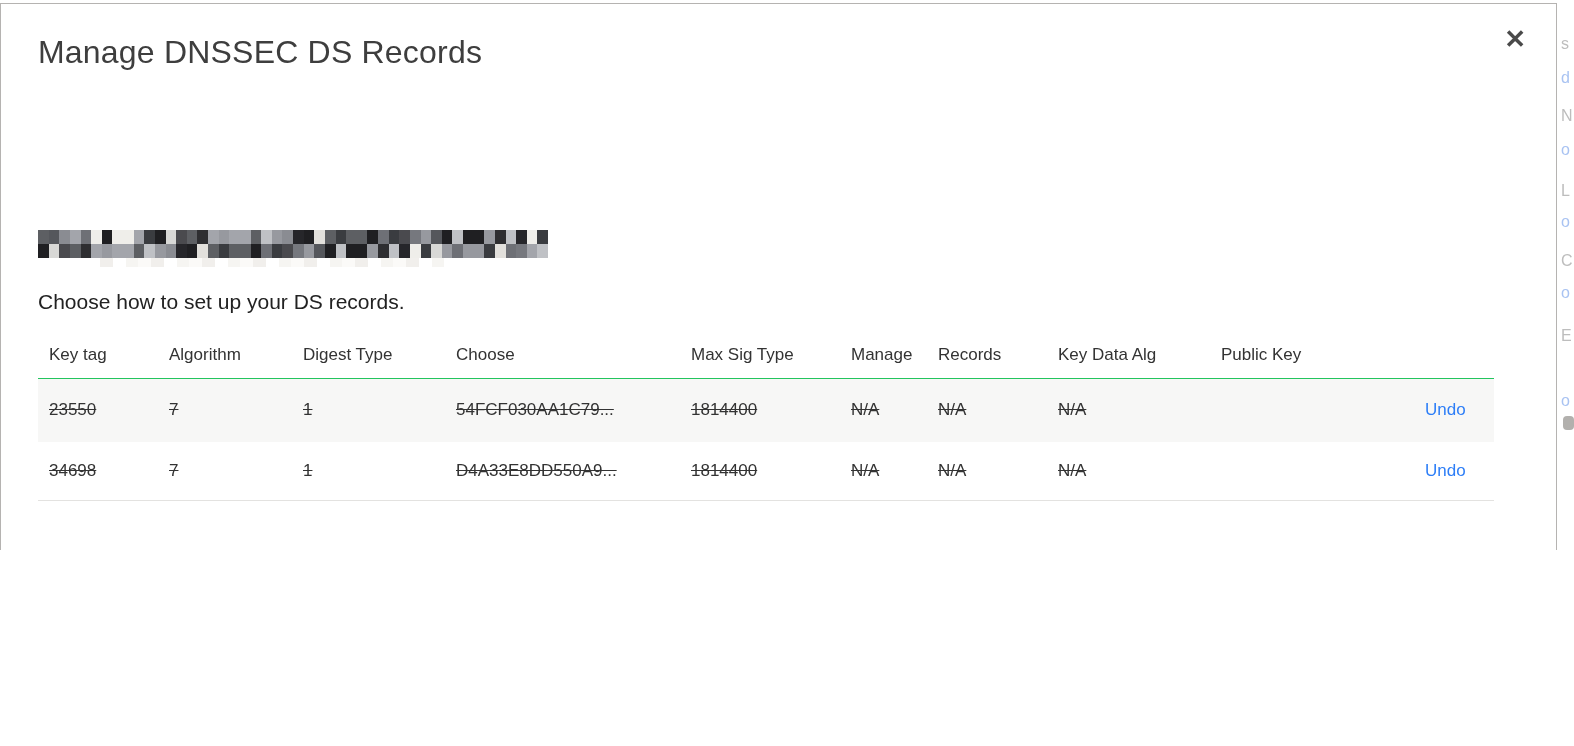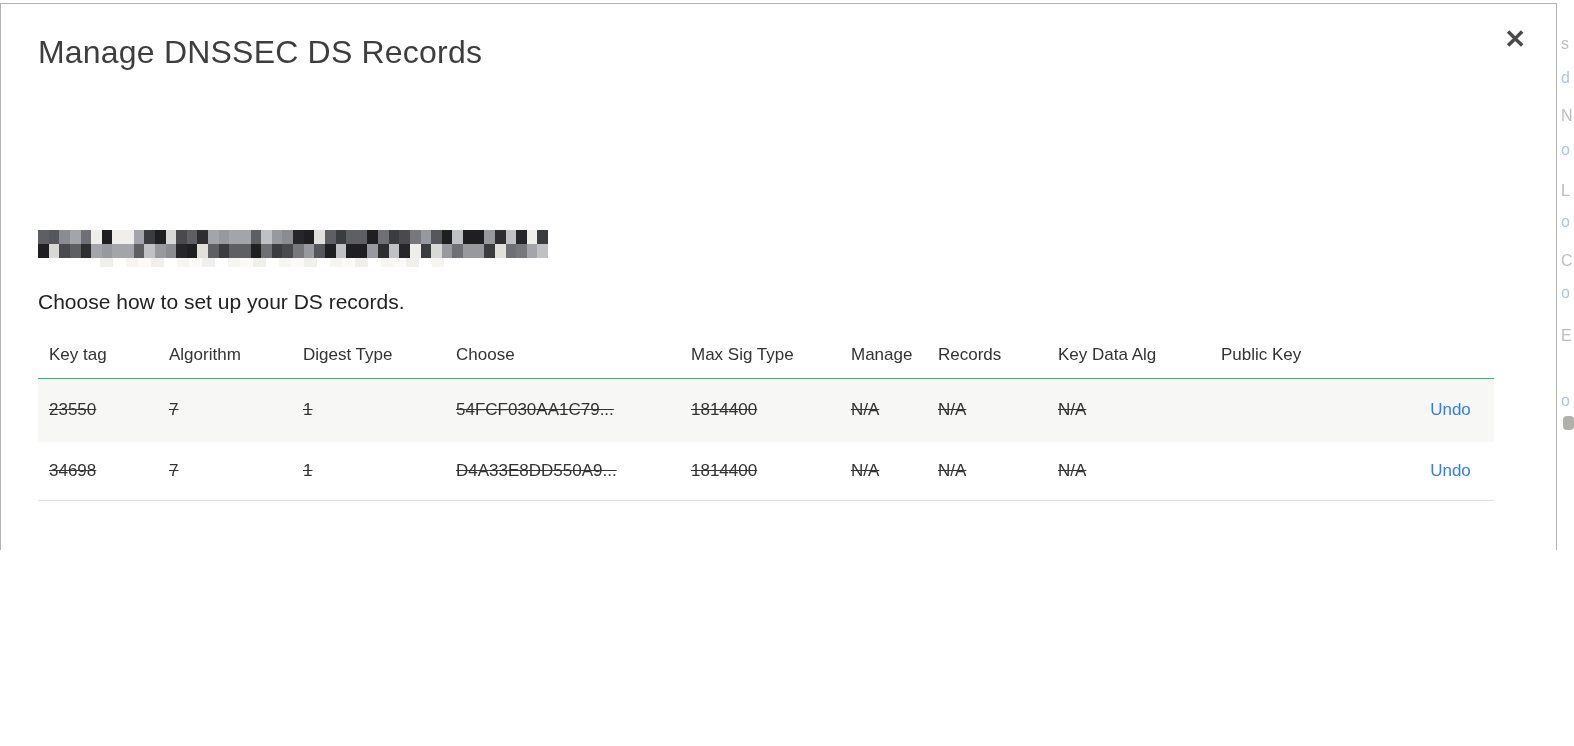--- a/index.html
+++ b/index.html
@@ -29,21 +29,21 @@
   .ds-table { position:absolute; left:37px; top:328px; width:1456px; border-collapse:collapse;
     table-layout:fixed; font-size:17px; color:var(--body-text,#333); }
   .ds-table th { font-weight:400; text-align:left; height:46px; vertical-align:middle;
     padding:0 8px 0 11px; border-bottom:1px solid #22c55e; color:#333;
     overflow:hidden; white-space:nowrap; }
   .ds-table td { height:64px; vertical-align:middle; padding:0 8px 0 11px;
     overflow:hidden; white-space:nowrap; }
   .ds-table tbody tr:last-child td { height:58px; border-bottom:1px solid #E3E2E0; }
   .ds-table tbody tr.striped { background:var(--row-stripe,#F7F7F6); }
   .strike { text-decoration:line-through; }
-  .action-cell { text-align:center; padding-right:18px !important; }
+  .action-cell { text-align:left; padding-right:18px !important; }
   a.undo { color:var(--link-blue,#2D7EF7); text-decoration:none; cursor:pointer; }
 
   
   .add-btn { position:absolute; left:37px; top:512px; height:41px; padding:0 25px;
     background:#fff; border:3px solid var(--accent-green,#63A118);
     color:var(--accent-green,#63A118); font-size:19px; font-family:inherit; cursor:pointer; }
 
   
   .footer { position:absolute; left:0; bottom:0; width:100%; height:119px;
     background:var(--footer-bg,#EEEDEB); border-top:1px solid #DAD8D6; }

